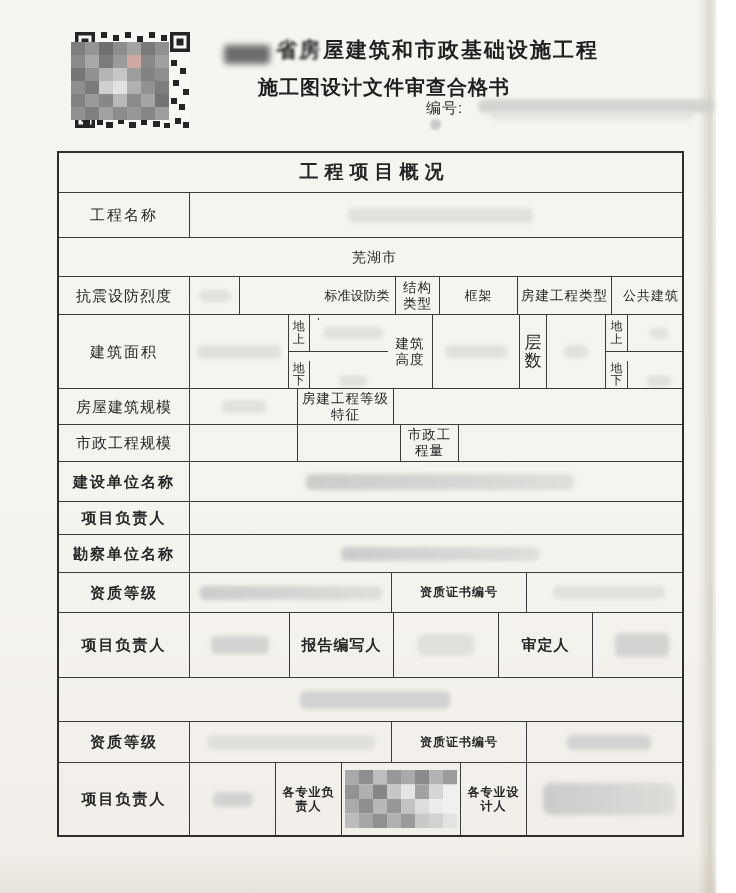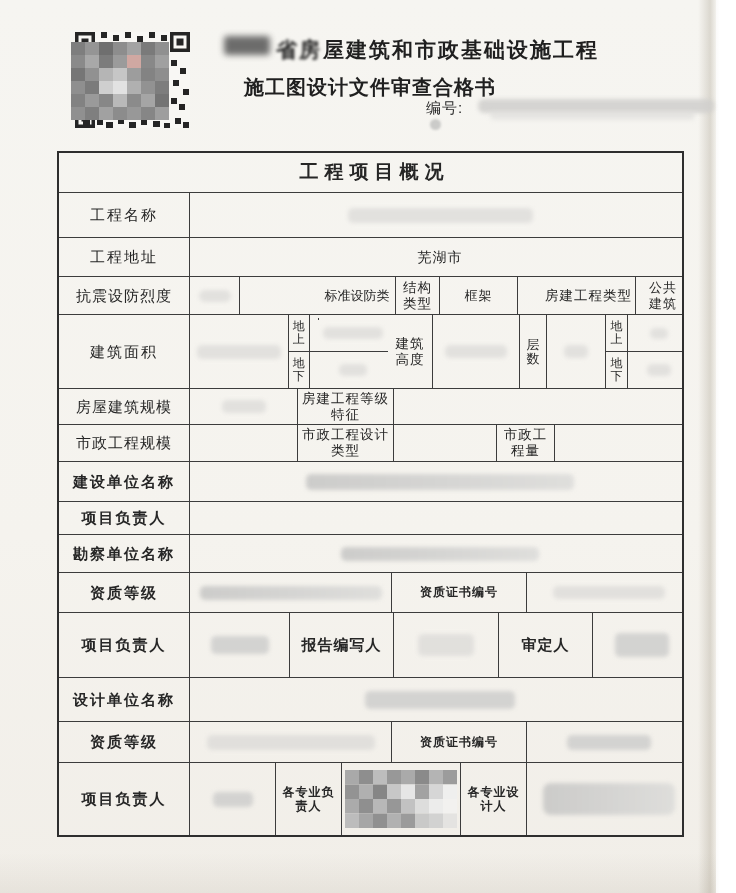--- a/index.html
+++ b/index.html
@@ -8,26 +8,26 @@
   .paper{position:absolute;left:0;top:0;width:716px;height:893px;
          background:linear-gradient(180deg,#f6f5f1 0%,#f5f3ee 60%,#f1eee8 100%);}
   .paper-edge{position:absolute;left:698px;top:0;width:22px;height:893px;
          background:linear-gradient(90deg,rgba(160,150,130,0) 0%,rgba(150,140,120,0.28) 55%,rgba(150,140,120,0.05) 80%,rgba(255,255,255,0) 100%);}
   .paper-bottom{position:absolute;left:0;top:853px;width:716px;height:40px;
          background:linear-gradient(180deg,rgba(140,130,110,0) 0%,rgba(140,130,110,0.10) 100%);}
 
   
   .qr{position:absolute;left:75px;top:32px;width:115px;height:96px;}
   .censor{position:absolute;image-rendering:pixelated;}
-  .title1{position:absolute;left:224px;top:36px;width:380px;height:28px;display:flex;align-items:flex-start;
+  .title1{position:absolute;left:224px;top:36px;width:380px;height:28px;display:flex;align-items:flex-end;
           font-weight:bold;font-size:21px;letter-spacing:2px;color:#1f1f1f;}
   .title1 .blurchars{filter:blur(1.4px);margin-right:1px;}
   .pre-smudge{display:inline-block;width:46px;height:19px;background:#4a4a4a;border-radius:3px;
           filter:blur(3px);opacity:.8;margin-right:6px;}
-  .title2{position:absolute;left:230px;top:74px;width:280px;text-align:center;
+  .title2{position:absolute;left:230px;top:74px;width:280px;text-align:right;
           font-weight:bold;font-size:20px;letter-spacing:1px;color:#1f1f1f;}
   .serial{position:absolute;left:426px;top:99px;font-weight:normal;font-size:15px;letter-spacing:1px;color:#2a2a2a;}
   .serial-strip{position:absolute;left:478px;top:99px;width:236px;height:14px;background:#d0cfcd;
           border-radius:6px;filter:blur(2px);opacity:.85;}
   .serial-strip2{position:absolute;left:490px;top:111px;width:205px;height:9px;background:#dddcda;
           border-radius:5px;filter:blur(2px);opacity:.6;}
   .serial-dot{position:absolute;left:430px;top:119px;width:11px;height:11px;border-radius:50%;
           background:#cbcbc9;filter:blur(1px);}
 
   
@@ -40,26 +40,26 @@
   .cell.nr{border-right:none;margin-left:8px;}
   .lbl{font-size:15px;letter-spacing:2px;text-align:right;}
   .lbl-b{font-size:15px;letter-spacing:2px;font-weight:bold;}
   .sub{font-size:13.5px;letter-spacing:1px;}
   .sub-b{font-size:12px;letter-spacing:1px;font-weight:bold;}
   .val{font-size:14px;letter-spacing:1px;}
   .tinylab{font-size:12px;line-height:1.05;letter-spacing:0;}
   .ttl{font-size:19px;font-weight:bold;letter-spacing:6px;}
   .vgroup{display:flex;flex-direction:column;box-sizing:border-box;}
   .vgroup .subrow{flex:1;display:flex;border-bottom:1px solid #3c3c3c;box-sizing:border-box;}
-  .vgroup .subrow.last{border-bottom:none;}
+  .vgroup .subrow.last{border-bottom:none;align-items:flex-end;}
   .smudge{display:inline-block;background:#cccccb;border-radius:5px;filter:blur(2px);opacity:.8;}
   .smudge.light{background:#d8d7d5;opacity:.65;}
   .smudge.duo{background:linear-gradient(90deg,#c3c3c2 0%,#cfcfce 55%,#dadad8 100%);}
   .w131{width:131px;} .w50{width:50px;} .w79{width:79px;margin-top:41px;} .w77{width:77px;} .w44{width:44px;}
-  .w78{width:78px;} .w94{width:94px;margin-left:24px;} .w99{width:99px;} .w22{width:22px;} .w45{width:45px;}
+  .w78{width:78px;} .w94{width:94px;} .w99{width:99px;} .w22{width:22px;} .w45{width:45px;}
   .w87{width:87px;} .w27{width:27px;} .w59{width:59px;} .w108{width:108px;}
   .w96{width:96px;} .w103{width:103px;} .w58{width:58px;} .w202{width:202px;} .w135{width:135px;}
   .w100{width:100px;} .w104{width:104px;} .w105{width:105px;} .w94b{width:94px;}
   .w86{width:86px;} .w66{width:66px;} .w119{width:119px;} .flex1{flex:1;}
 </style>
 </head>
 <body>
 
 <div class="page">
   <div class="paper"></div>
@@ -163,21 +163,20 @@
     </div>
 
     <div class="row" style="height:45px">
       <div class="cell w131 lbl">工程名称</div>
       <div class="cell nr flex1">
         <span class="smudge light" style="width:185px;height:15px"></span>
       </div>
     </div>
 
     <div class="row" style="height:39px">
-      <div class="cell w131 lbl">工程地址</div>
       <div class="cell nr flex1 val">芜湖市</div>
     </div>
 
     <div class="row" style="height:38px">
       <div class="cell w131 lbl" style="letter-spacing:1px">抗震设防烈度</div>
       <div class="cell w50">
         <span class="smudge light" style="width:32px;height:12px;border-radius:8px"></span>
       </div>
       <div class="cell w79 sub">抗震设防类别</div>
       <div class="cell w77 val" style="font-size:13px;letter-spacing:0">标准设防类</div>
@@ -203,21 +202,21 @@
           <div class="cell w22 tinylab">地下</div>
           <div class="cell nr w77">
             <span class="smudge light" style="width:28px;height:12px"></span>
           </div>
         </div>
       </div>
       <div class="cell w45 sub">建筑高度</div>
       <div class="cell w87">
         <span class="smudge light" style="width:62px;height:13px"></span>
       </div>
-      <div class="cell w27 tinylab" style="font-size:13px">层数</div>
+      <div class="cell w27 tinylab" style="font-size:17px">层数</div>
       <div class="cell w59">
         <span class="smudge light" style="width:24px;height:13px"></span>
       </div>
       <div class="vgroup" style="flex:1">
         <div class="subrow">
           <div class="cell w22 tinylab">地上</div>
           <div class="cell nr flex1">
             <span class="smudge light" style="width:18px;height:11px"></span>
           </div>
         </div>
@@ -234,21 +233,20 @@
       <div class="cell w131 lbl" style="letter-spacing:1px">房屋建筑规模</div>
       <div class="cell w108">
         <span class="smudge light" style="width:44px;height:13px"></span>
       </div>
       <div class="cell w96 sub">房建工程等级特征</div>
     </div>
 
     <div class="row" style="height:37px">
       <div class="cell w131 lbl" style="letter-spacing:1px">市政工程规模</div>
       <div class="cell w108"></div>
-      <div class="cell w96 sub">市政工程设计类型</div>
       <div class="cell w103"></div>
       <div class="cell w58 sub">市政工程量</div>
       <div class="cell nr flex1"></div>
     </div>
 
     <div class="row" style="height:40px">
       <div class="cell w131 lbl-b">建设单位名称</div>
       <div class="cell nr flex1">
         <span class="smudge duo" style="width:268px;height:16px"></span>
       </div>
@@ -286,21 +284,20 @@
       <div class="cell w105">
         <span class="smudge light" style="width:56px;height:22px"></span>
       </div>
       <div class="cell w94b sub-b" style="font-size:15px">审定人</div>
       <div class="cell nr flex1">
         <span class="smudge" style="width:54px;height:24px"></span>
       </div>
     </div>
 
     <div class="row" style="height:44px">
-      <div class="cell w131 lbl-b">设计单位名称</div>
       <div class="cell nr flex1">
         <span class="smudge" style="width:150px;height:18px"></span>
       </div>
     </div>
 
     <div class="row" style="height:41px">
       <div class="cell w131 lbl-b">资质等级</div>
       <div class="cell w202">
         <span class="smudge light" style="width:168px;height:15px"></span>
       </div>

